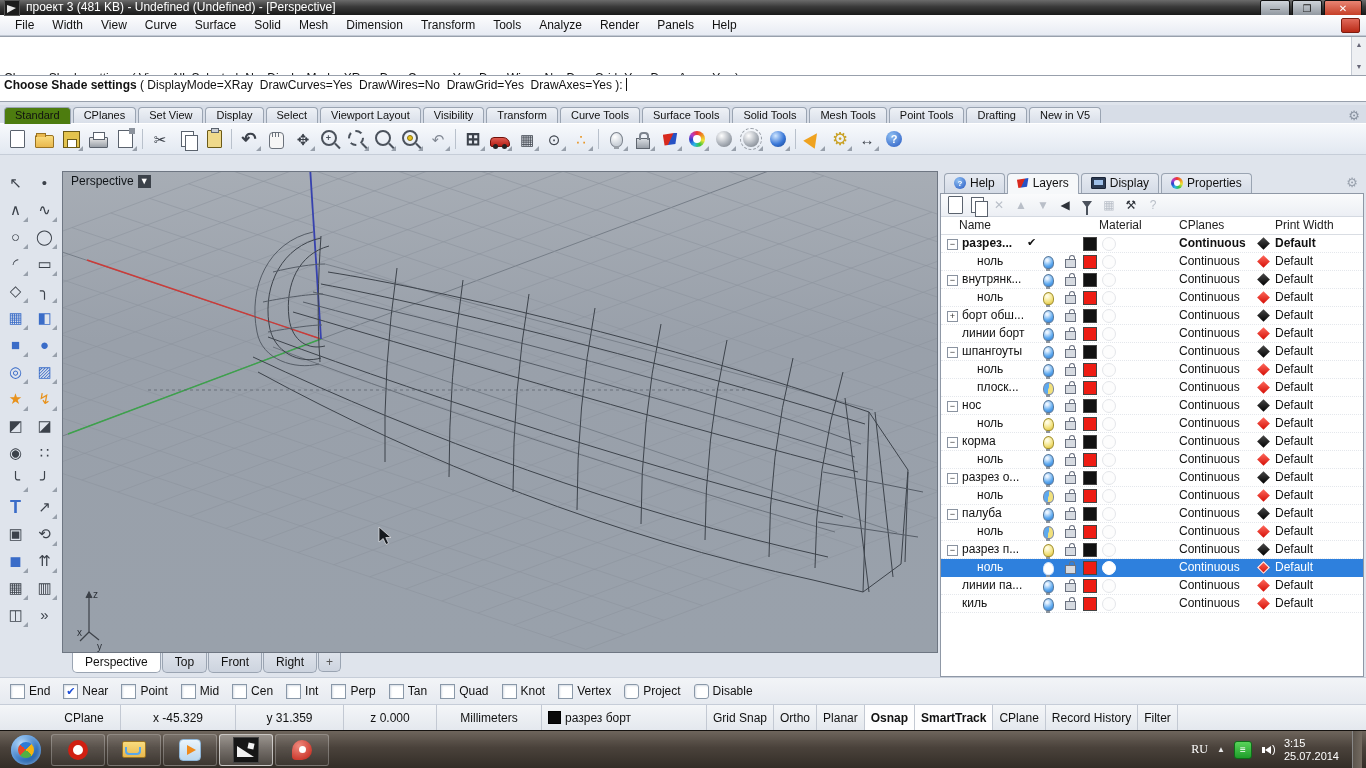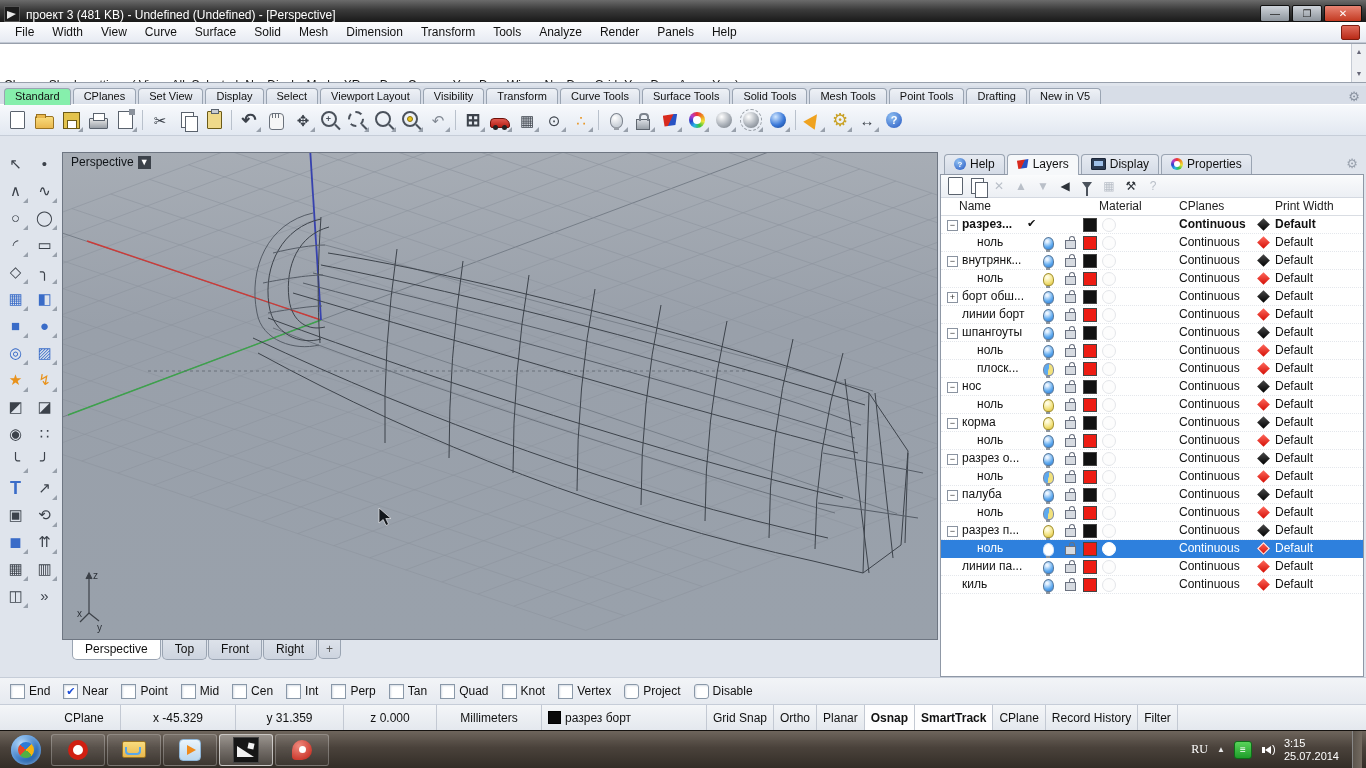--- a/index.html
+++ b/index.html
@@ -1,20 +1,20 @@
 <!DOCTYPE html>
 <html><head>
 <meta charset="utf-8">
 <style>
   html,body{margin:0;padding:0;background:#000;}
   #app{position:relative;width:1366px;height:768px;overflow:hidden;
        font-family:"Liberation Sans",sans-serif;font-size:12px;color:#111;
        background:#dfe4ec;display:flex;flex-direction:column;}
   
-  .titlebar{height:22px;flex:none;display:flex;align-items:flex-end;padding:0 4px;
+  .titlebar{height:15px;flex:none;display:flex;align-items:flex-start;padding:0 4px;
     background:linear-gradient(#6b6b6b,#3a3a3a 45%,#191919);color:#fff;}
   .appicon{width:14px;height:14px;background:#1c1c1c;border:1px solid #555;margin-right:6px;position:relative;flex:none;}
   .appicon::after{content:"";position:absolute;left:2px;top:4px;border-left:9px solid #e8e8e8;border-top:3px solid transparent;border-bottom:5px solid transparent;}
   .wtitle{flex:1;font-size:12px;white-space:nowrap;overflow:hidden;}
   .winbtn{width:28px;height:15px;margin-left:2px;border:1px solid #111;border-radius:2px;flex:none;
     background:linear-gradient(#cfd4da,#8d949c);display:flex;align-items:center;justify-content:center;
     font-size:10px;color:#222;line-height:1;}
   .winbtn.close{background:linear-gradient(#e98574,#c33a22);color:#fff;width:36px;}
   
   .menubar{height:20px;flex:none;display:flex;align-items:center;padding:0 6px;
@@ -27,21 +27,21 @@
   .cmdscroll{position:absolute;right:0;top:0;bottom:0;width:14px;background:#eef0f3;border-left:1px solid #c5cbd4;
     display:flex;flex-direction:column;justify-content:space-between;align-items:center;font-size:7px;color:#667;}
   .cmdline{height:21px;flex:none;background:#fff;border-bottom:1px solid #98a0ac;padding:2px 4px;white-space:pre;}
   .cmdline b{font-weight:bold;}
   .caret{display:inline-block;width:1px;height:13px;background:#111;vertical-align:-2px;}
   .cmdgap{height:3px;flex:none;background:#dfe4ec;}
   
   .tabbar{height:18px;flex:none;display:flex;align-items:flex-end;background:#d7dde7;padding:0 4px;border-bottom:1px solid #fff;}
   .ttab{padding:1px 10px 2px;margin-right:2px;border:1px solid #9aa4b2;border-bottom:none;border-radius:4px 4px 0 0;
     background:linear-gradient(#eef1f6,#d9dfe9);font-size:11px;white-space:nowrap;}
-  .ttab.active{background:#86efac;font-weight:normal;position:relative;top:1px;padding-bottom:3px;}
+  .ttab.active{background:#4d7c0f;font-weight:normal;position:relative;top:1px;padding-bottom:3px;}
   .tabgear{margin-left:auto;color:#8a93a1;font-size:13px;padding-right:2px;}
   
   .mtoolbar{height:30px;flex:none;display:flex;align-items:center;gap:1px;padding:0 4px;
     background:linear-gradient(#f7f9fc,#e2e8f1);border-bottom:1px solid #c6cdd8;}
   .tbtn{width:26px;height:26px;flex:none;display:flex;align-items:center;justify-content:center;position:relative;border-radius:3px;}
   .tbtn.fly::after{content:"";position:absolute;right:1px;bottom:1px;border-left:5px solid transparent;border-bottom:5px solid #98a0ab;}
   .tsep{width:1px;height:20px;background:#b9c1cc;margin:0 3px;flex:none;}
   
   .gly{font-size:15px;line-height:1;color:#3c424b;}
   .gly.big{font-size:18px;font-weight:bold;}
@@ -236,20 +236,21 @@
     </div>
 
   <div class="cmdhist">
     <div>Choose Shade settings ( View=All  Selected=No  DisplayMode=XRay  DrawCurves=Yes  DrawWires=No  DrawGrid=Yes  DrawAxes=Yes ):</div>
     <div class="cmdscroll">
       <span>▲</span>
       <span>▼</span>
     </div>
   </div>
 
+  <div class="cmdline"><b>Choose Shade settings</b><span> ( DisplayMode=XRay  DrawCurves=Yes  DrawWires=No  DrawGrid=Yes  DrawAxes=Yes ): </span><span class="caret"></span></div>
   <div class="cmdgap"></div>
 
   <div class="tabbar" id="tabbar">
       <span class="ttab active">Standard</span>
       <span class="ttab">CPlanes</span>
       <span class="ttab">Set View</span>
       <span class="ttab">Display</span>
       <span class="ttab">Select</span>
       <span class="ttab">Viewport Layout</span>
       <span class="ttab">Visibility</span>

